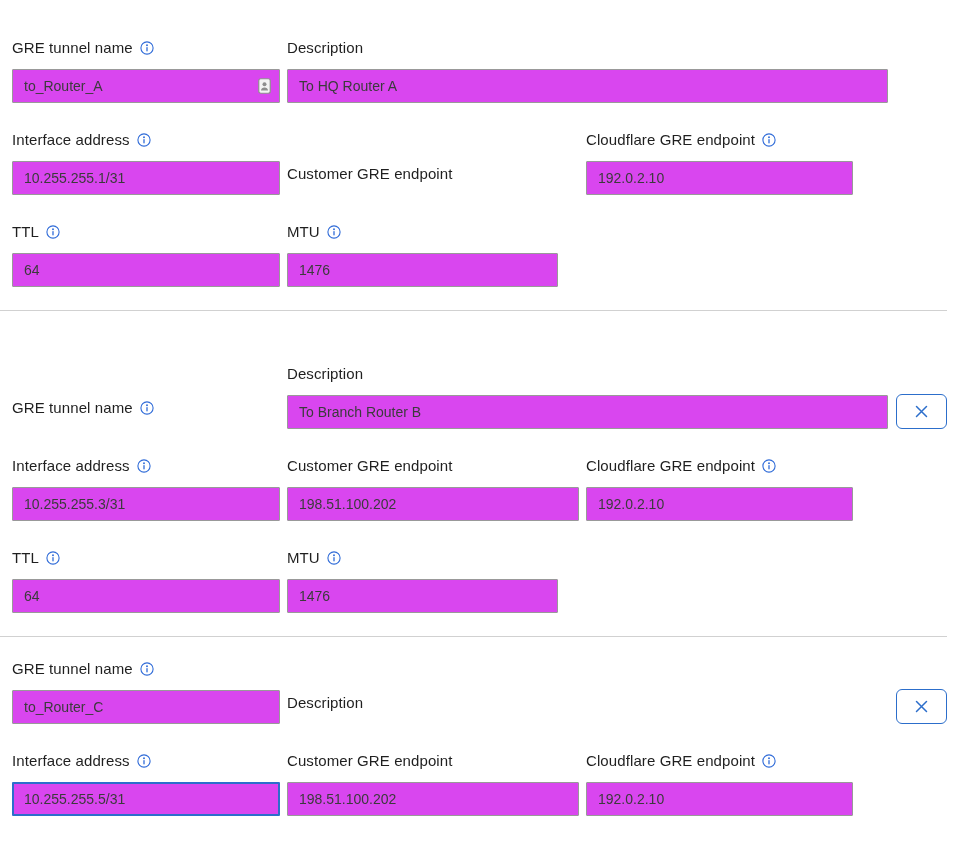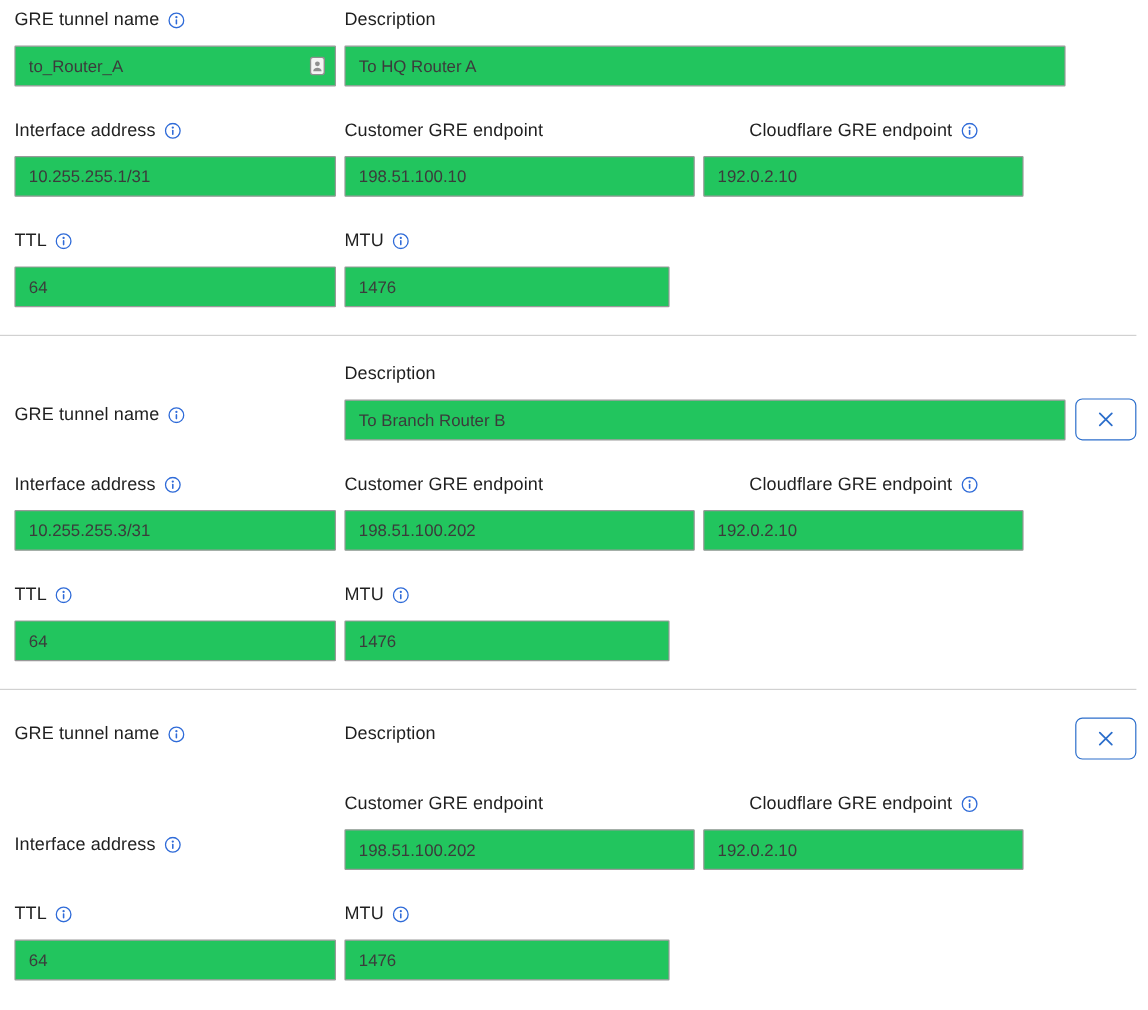--- a/index.html
+++ b/index.html
@@ -14,23 +14,23 @@
   }
   .row {
     display: flex;
     gap: 7px;
     margin-bottom: 28px;
     align-items: flex-end;
   }
   .row:last-child { margin-bottom: 0; }
   .field { display: flex; flex-direction: column; }
   .w-name  { width: 268px; }
-  .w-desc  { width: 601px; }
+  .w-desc  { width: 601px; margin-top: 31px; }
   .w-cust  { width: 292px; }
-  .w-cf    { width: 267px; align-items: center; }
+  .w-cf    { width: 267px; }
   .w-ttl   { width: 268px; }
   .w-mtu   { width: 271px; }
   .label-row {
     display: flex;
     align-items: center;
     gap: 7px;
     margin-bottom: 12px;
     height: 18px;
   }
   .label {
@@ -46,21 +46,21 @@
     align-items: center;
     cursor: pointer;
     flex: none;
   }
   .input-wrap { position: relative; display: flex; }
   input.txt {
     width: 100%;
     height: 34px;
     border: 1px solid #999999;
     border-radius: 1px;
-    background: #22c55e;
+    background: #d946ef;
     padding: 0 30px 0 11px;
     font-family: "Liberation Sans", "DejaVu Sans", sans-serif;
     font-size: 14px;
     color: #3b3b3b;
     outline: none;
   }
   input.txt.plain { padding-right: 5px; }
   input.txt.focused {
     border: 2px solid #2c6ecb;
     padding-left: 10px;
@@ -141,21 +141,20 @@
                 <rect x="6.35" y="6.1" width="1.3" height="4.4" rx="0.65" fill="currentColor"></rect>
               </svg>
           </span>
         </div>
         <input class="txt plain" type="text" value="10.255.255.1/31" style="">
       </div>
       <div class="field w-cust">
         <div class="label-row">
           <span class="label">Customer GRE endpoint</span>
         </div>
-        <input class="txt plain" type="text" value="198.51.100.10" style="">
       </div>
       <div class="field w-cf">
         <div class="label-row">
           <span class="label">Cloudflare GRE endpoint</span>
           <span class="info">
             <svg width="14" height="14" viewBox="0 0 14 14">
                 <circle cx="7" cy="7" r="6.1" fill="none" stroke="currentColor" stroke-width="1.1"></circle>
                 <circle cx="7" cy="4.3" r="0.95" fill="currentColor"></circle>
                 <rect x="6.35" y="6.1" width="1.3" height="4.4" rx="0.65" fill="currentColor"></rect>
               </svg>
@@ -299,20 +298,21 @@
         <div class="label-row">
           <span class="label">GRE tunnel name</span>
           <span class="info">
             <svg width="14" height="14" viewBox="0 0 14 14">
                 <circle cx="7" cy="7" r="6.1" fill="none" stroke="currentColor" stroke-width="1.1"></circle>
                 <circle cx="7" cy="4.3" r="0.95" fill="currentColor"></circle>
                 <rect x="6.35" y="6.1" width="1.3" height="4.4" rx="0.65" fill="currentColor"></rect>
               </svg>
           </span>
         </div>
+        <input class="txt plain" type="text" value="to_Router_C" style="">
       </div>
       <div class="field w-desc">
         <div class="label-row">
           <span class="label">Description</span>
         </div>
       </div>
       <button class="remove-btn">
         <span style="display:inline-flex;">
           <svg width="15" height="15" viewBox="0 0 15 15">
               <path d="M2.5 2.5 L12.5 12.5 M12.5 2.5 L2.5 12.5" stroke="#2c6ecb" stroke-width="1.5" stroke-linecap="round" fill="none"></path>
@@ -326,20 +326,21 @@
         <div class="label-row">
           <span class="label">Interface address</span>
           <span class="info">
             <svg width="14" height="14" viewBox="0 0 14 14">
                 <circle cx="7" cy="7" r="6.1" fill="none" stroke="currentColor" stroke-width="1.1"></circle>
                 <circle cx="7" cy="4.3" r="0.95" fill="currentColor"></circle>
                 <rect x="6.35" y="6.1" width="1.3" height="4.4" rx="0.65" fill="currentColor"></rect>
               </svg>
           </span>
         </div>
+        <input class="txt plain focused" type="text" value="10.255.255.5/31" style="">
       </div>
       <div class="field w-cust">
         <div class="label-row">
           <span class="label">Customer GRE endpoint</span>
         </div>
         <input class="txt plain" type="text" value="198.51.100.202" style="">
       </div>
       <div class="field w-cf">
         <div class="label-row">
           <span class="label">Cloudflare GRE endpoint</span>

